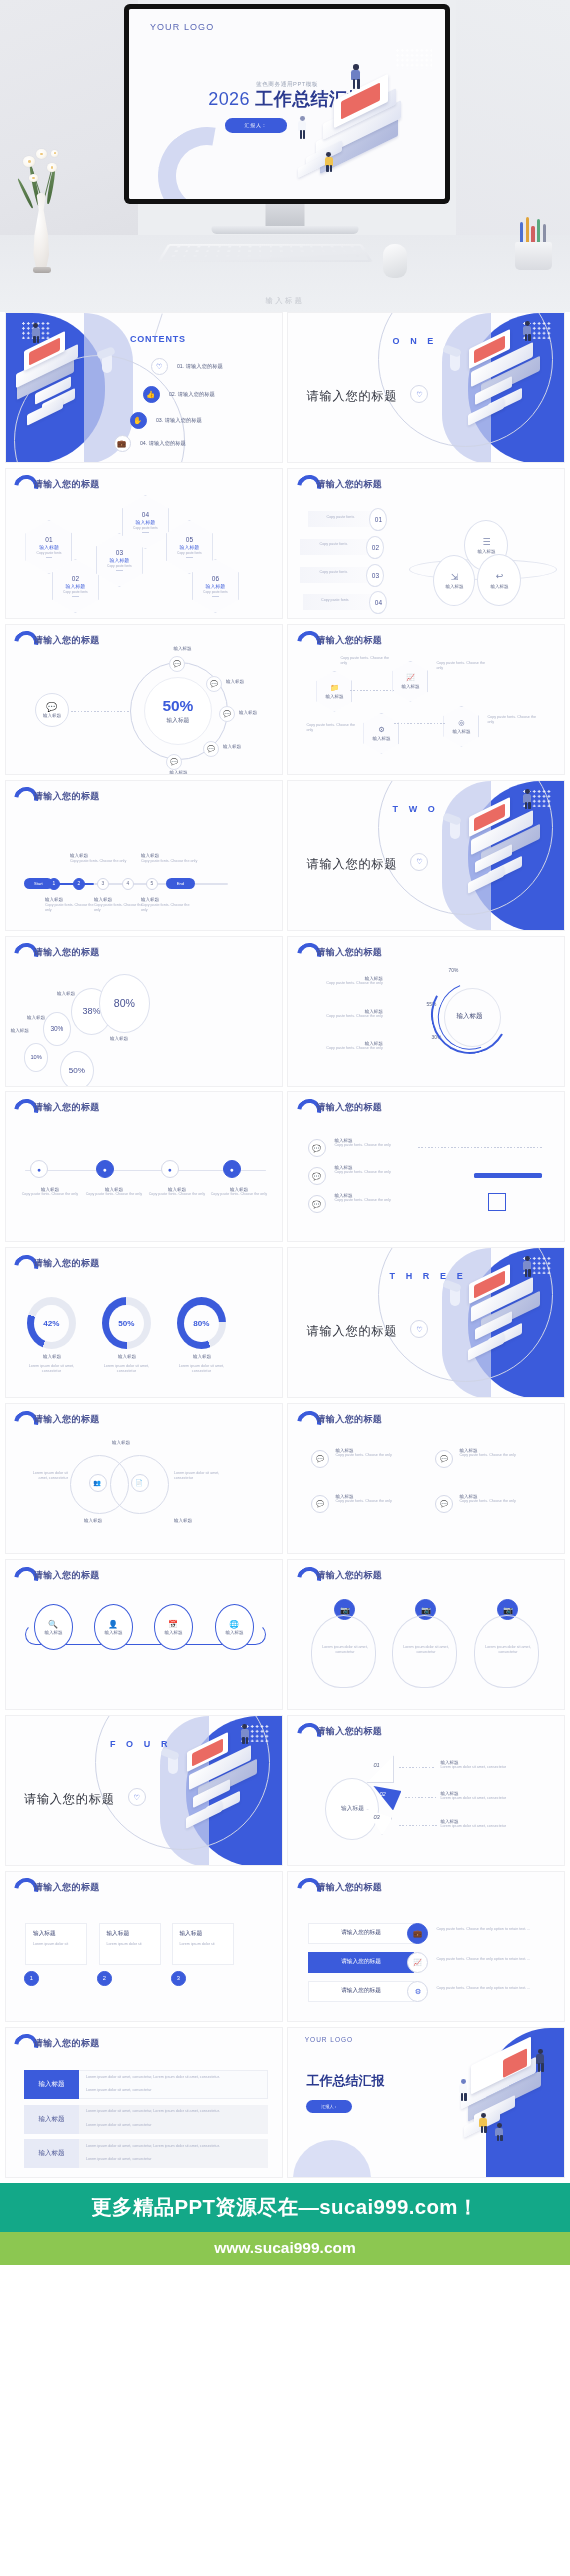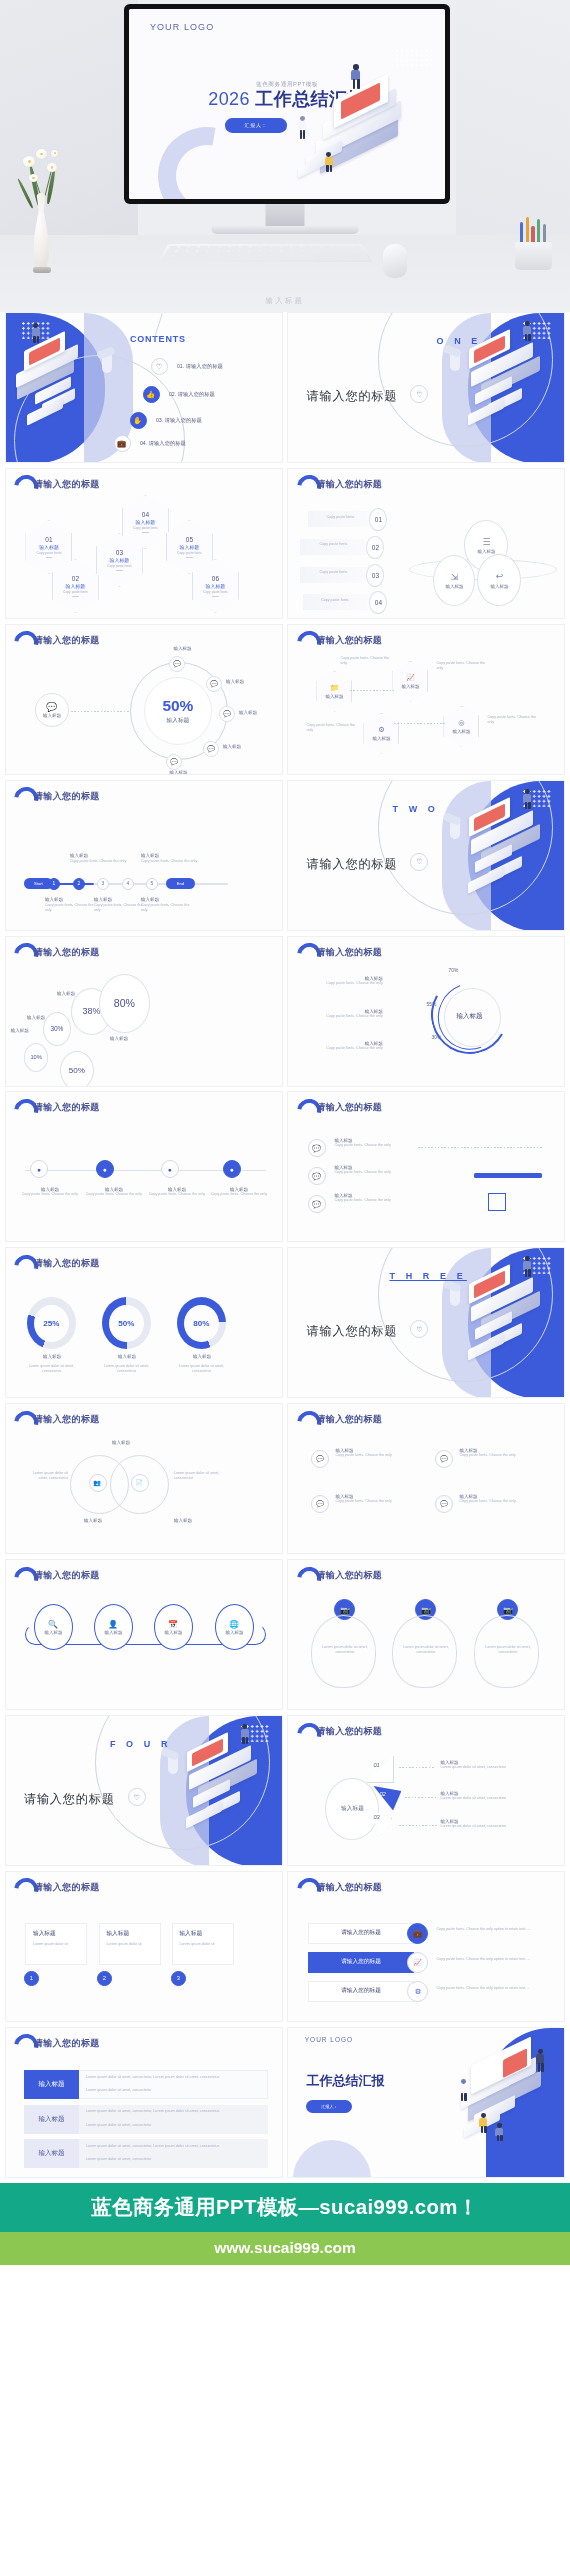--- a/index.html
+++ b/index.html
@@ -300,21 +300,21 @@
       <div class="iso-slab" style="right:60px;top:93px;width:36px;height:11.4px;"></div>
       <div class="person" style="right:31px;top:8.1px;width:9.8px;height:21px;">
         <div class="p-head" style="left:1.6px;top:0;width:4.9px;height:4.9px;background:#2f3450;"></div>
         <div class="p-body" style="left:0;top:4.9px;width:8.1px;height:9px;background:#7b8ccb;"></div>
         <div class="p-leg" style="left:1.6px;top:13px;width:2.4px;height:7.3px;"></div>
         <div class="p-leg" style="left:4.9px;top:13px;width:2.4px;height:7.3px;"></div>
       </div>
       <div style="position:absolute;right:104px;top:37px;width:9.8px;height:21px;background:#eceffa;border-radius:4.9px;"></div>
       <div style="position:absolute;right:103px;top:34px;width:18px;height:8.1px;background:#dfe4f4;border-radius:4.9px;transform:rotate(20deg);"></div>
 
-      <div class="sec-word" style="left:104px;top:23px;margin-left:44px;">O N E</div>
+      <div class="sec-word" style="left:104px;top:23px;">O N E</div>
       <div class="sec-title" style="left:18px;top:75px;">请输入您的标题</div>
       <div class="icn" style="left:122px;top:72px;width:18px;height:18px;font-size:7.3px;">♡</div>
     </div>
   </div>
 
   <div class="row">
     <div class="slide">
       <div class="sw"></div>
       <div class="st">请输入您的标题</div>
       <div class="hex" style="left:19.6px;top:51px;">
@@ -628,21 +628,21 @@
       <div style="position:absolute;left:200px;top:101px;width:18px;height:18px;border:1.2px solid #3b5bdb;"></div>
     </div>
   </div>
 
   <div class="row">
     <div class="slide">
       <div class="sw"></div>
       <div class="st">请输入您的标题</div>
       <div class="donut" style="left:21px;top:49px;width:49px;height:52px;background:conic-gradient(from 200deg,#3b5bdb 0 25%,#e6e9f2 25% 100%);">
         <div style="position:absolute;inset:7.3px;background:#fdfdfe;border-radius:50%;display:flex;align-items:center;justify-content:center;">
-          <span class="pct" style="font-size:8.1px;">25%</span>
+          <span class="pct" style="font-size:8.1px;">42%</span>
         </div>
       </div>
       <div class="lbl" style="position:absolute;left:23px;top:106px;width:46px;text-align:center;">输入标题</div>
       <div class="cap" style="position:absolute;left:18px;top:116px;width:55px;text-align:center;">Lorem ipsum dolor sit amet, consectetur</div>
 
       <div class="donut" style="left:96px;top:49px;width:49px;height:52px;background:conic-gradient(from 180deg,#3b5bdb 0 50%,#e6e9f2 50% 100%);">
         <div style="position:absolute;inset:7.3px;background:#fdfdfe;border-radius:50%;display:flex;align-items:center;justify-content:center;">
           <span class="pct" style="font-size:8.1px;">50%</span>
         </div>
       </div>
@@ -671,21 +671,21 @@
       <div class="iso-slab" style="right:42px;top:83px;width:34px;height:10.6px;"></div>
       <div class="iso-slab" style="right:60px;top:93px;width:36px;height:11.4px;"></div>
       <div class="person" style="right:31px;top:8.1px;width:9.8px;height:21px;">
         <div class="p-head" style="left:1.6px;top:0;width:4.9px;height:4.9px;background:#2f3450;"></div>
         <div class="p-body" style="left:0;top:4.9px;width:8.1px;height:9px;background:#7b8ccb;"></div>
         <div class="p-leg" style="left:1.6px;top:13px;width:2.4px;height:7.3px;"></div>
         <div class="p-leg" style="left:4.9px;top:13px;width:2.4px;height:7.3px;"></div>
       </div>
       <div style="position:absolute;right:104px;top:37px;width:9.8px;height:21px;background:#eceffa;border-radius:4.9px;"></div>
       <div style="position:absolute;right:103px;top:34px;width:18px;height:8.1px;background:#dfe4f4;border-radius:4.9px;transform:rotate(20deg);"></div>
-      <div class="sec-word" style="left:101px;top:23px;text-decoration:underline;">T H R E E</div>
+      <div class="sec-word" style="left:101px;top:23px;">T H R E E</div>
       <div class="sec-title" style="left:18px;top:75px;">请输入您的标题</div>
       <div class="icn" style="left:122px;top:72px;width:18px;height:18px;font-size:7.3px;">♡</div>
     </div>
   </div>
 
   <div class="row">
     <div class="slide">
       <div class="sw"></div>
       <div class="st">请输入您的标题</div>
       <div class="lbl" style="position:absolute;left:106px;top:36px;">输入标题</div>
@@ -918,16 +918,16 @@
         <div class="p-head" style="left:1.6px;top:0;width:4.9px;height:4.9px;background:#2f3450;"></div>
         <div class="p-body" style="left:0;top:4.9px;width:8.1px;height:10.6px;background:#3d4a7c;"></div>
         <div class="p-leg" style="left:1.6px;top:14.7px;width:2.4px;height:9px;"></div>
         <div class="p-leg" style="left:4.9px;top:14.7px;width:2.4px;height:9px;"></div>
       </div>
     </div>
   </div>
 
 </div>
 
-<div class="b1">蓝色商务通用PPT模板—sucai999.com！</div>
+<div class="b1">更多精品PPT资源尽在—sucai999.com！</div>
 <div class="b2">www.sucai999.com</div>
 <div class="tailgap"></div>
 
 
 </body></html>

